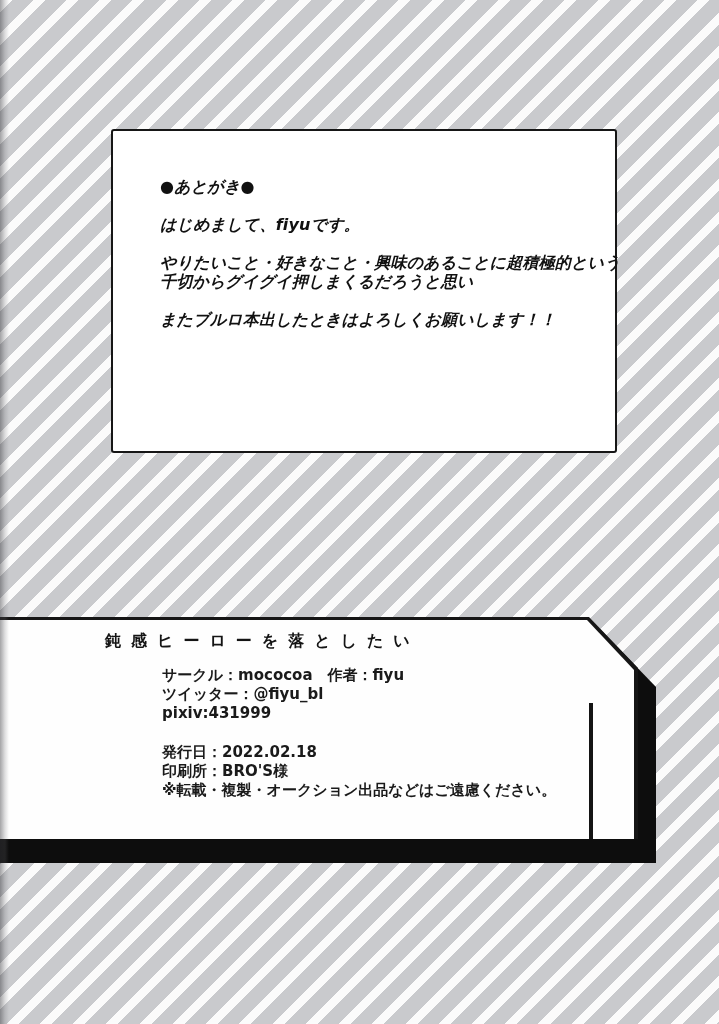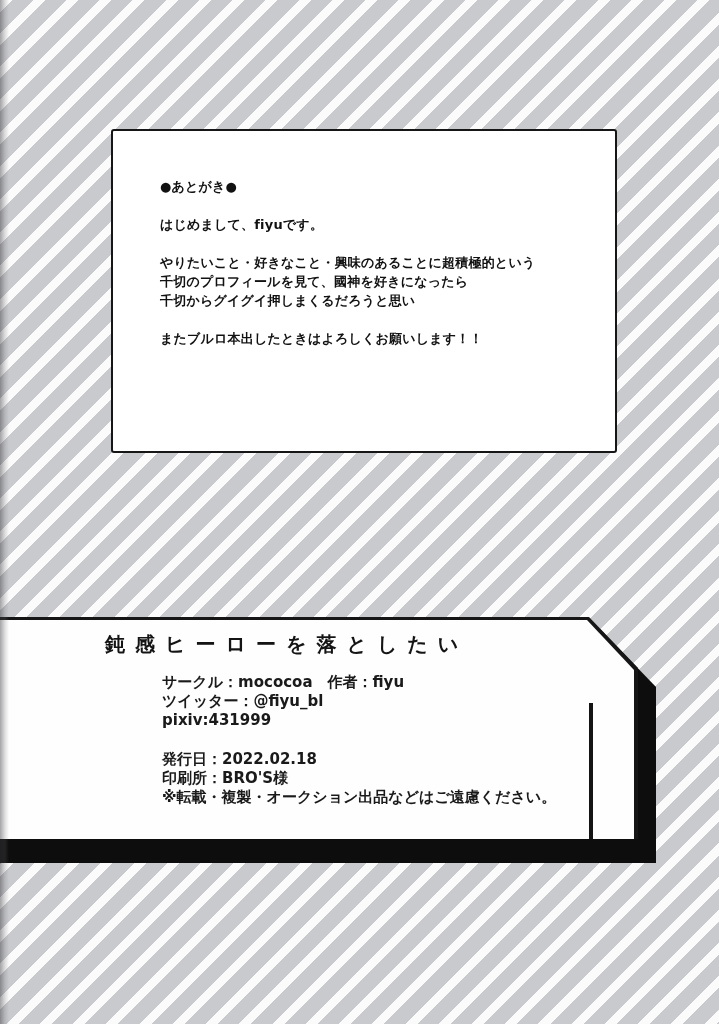--- a/index.html
+++ b/index.html
@@ -51,23 +51,24 @@
     width: 506px;
     height: 324px;
     box-sizing: border-box;
     background: #ffffff;
     border: 2.5px solid #161616;
     border-radius: 3px;
     z-index: 10;
   }
   .afterword-text {
     padding: 46px 26px 0 47px;
-    font-size: 13px;
+    font-size: 16px;
     font-weight: 800;
     letter-spacing: 0.2px;
+    font-style: italic;
   }
   .afterword-text .line {
     height: 19px;
     line-height: 19px;
     white-space: nowrap;
   }
 
   
   .colophon {
     position: absolute;
@@ -92,30 +93,30 @@
   .colophon-card {
     position: absolute;
     inset: 0;
     background: #fefefe;
     clip-path: polygon(0 3px, 587px 3px, 634px 53px, 634px 222px, 0 222px);
   }
   .colophon-title {
     position: absolute;
     left: 105px;
     top: 14px;
-    font-size: 20px;
+    font-size: 16px;
     font-weight: bold;
     letter-spacing: 10px;
     white-space: nowrap;
     color: #141414;
   }
   .colophon-details {
     position: absolute;
     left: 162px;
-    top: 56px;
+    top: 49px;
     font-size: 15px;
     font-weight: 600;
     color: #1a1a1a;
   }
   .colophon-details .line {
     height: 19.2px;
     line-height: 19.2px;
     white-space: nowrap;
   }
   .colophon-divider {
@@ -135,21 +136,20 @@
   <div class="stripes"></div>
   <div class="left-edge"></div>
 
   <div class="afterword-box">
     <div class="afterword-text">
         <div class="line">●あとがき●</div>
         <div class="line">&nbsp;</div>
         <div class="line">はじめまして、fiyuです。</div>
         <div class="line">&nbsp;</div>
         <div class="line">やりたいこと・好きなこと・興味のあることに超積極的という</div>
-        <div class="line">千切のプロフィールを見て、國神を好きになったら</div>
         <div class="line">千切からグイグイ押しまくるだろうと思い</div>
         <div class="line">&nbsp;</div>
         <div class="line">またブルロ本出したときはよろしくお願いします！！</div>
       </div>
   </div>
 
   <div class="colophon">
     <div class="colophon-shadow"></div>
     <div class="colophon-card-border"></div>
     <div class="colophon-card"></div>

